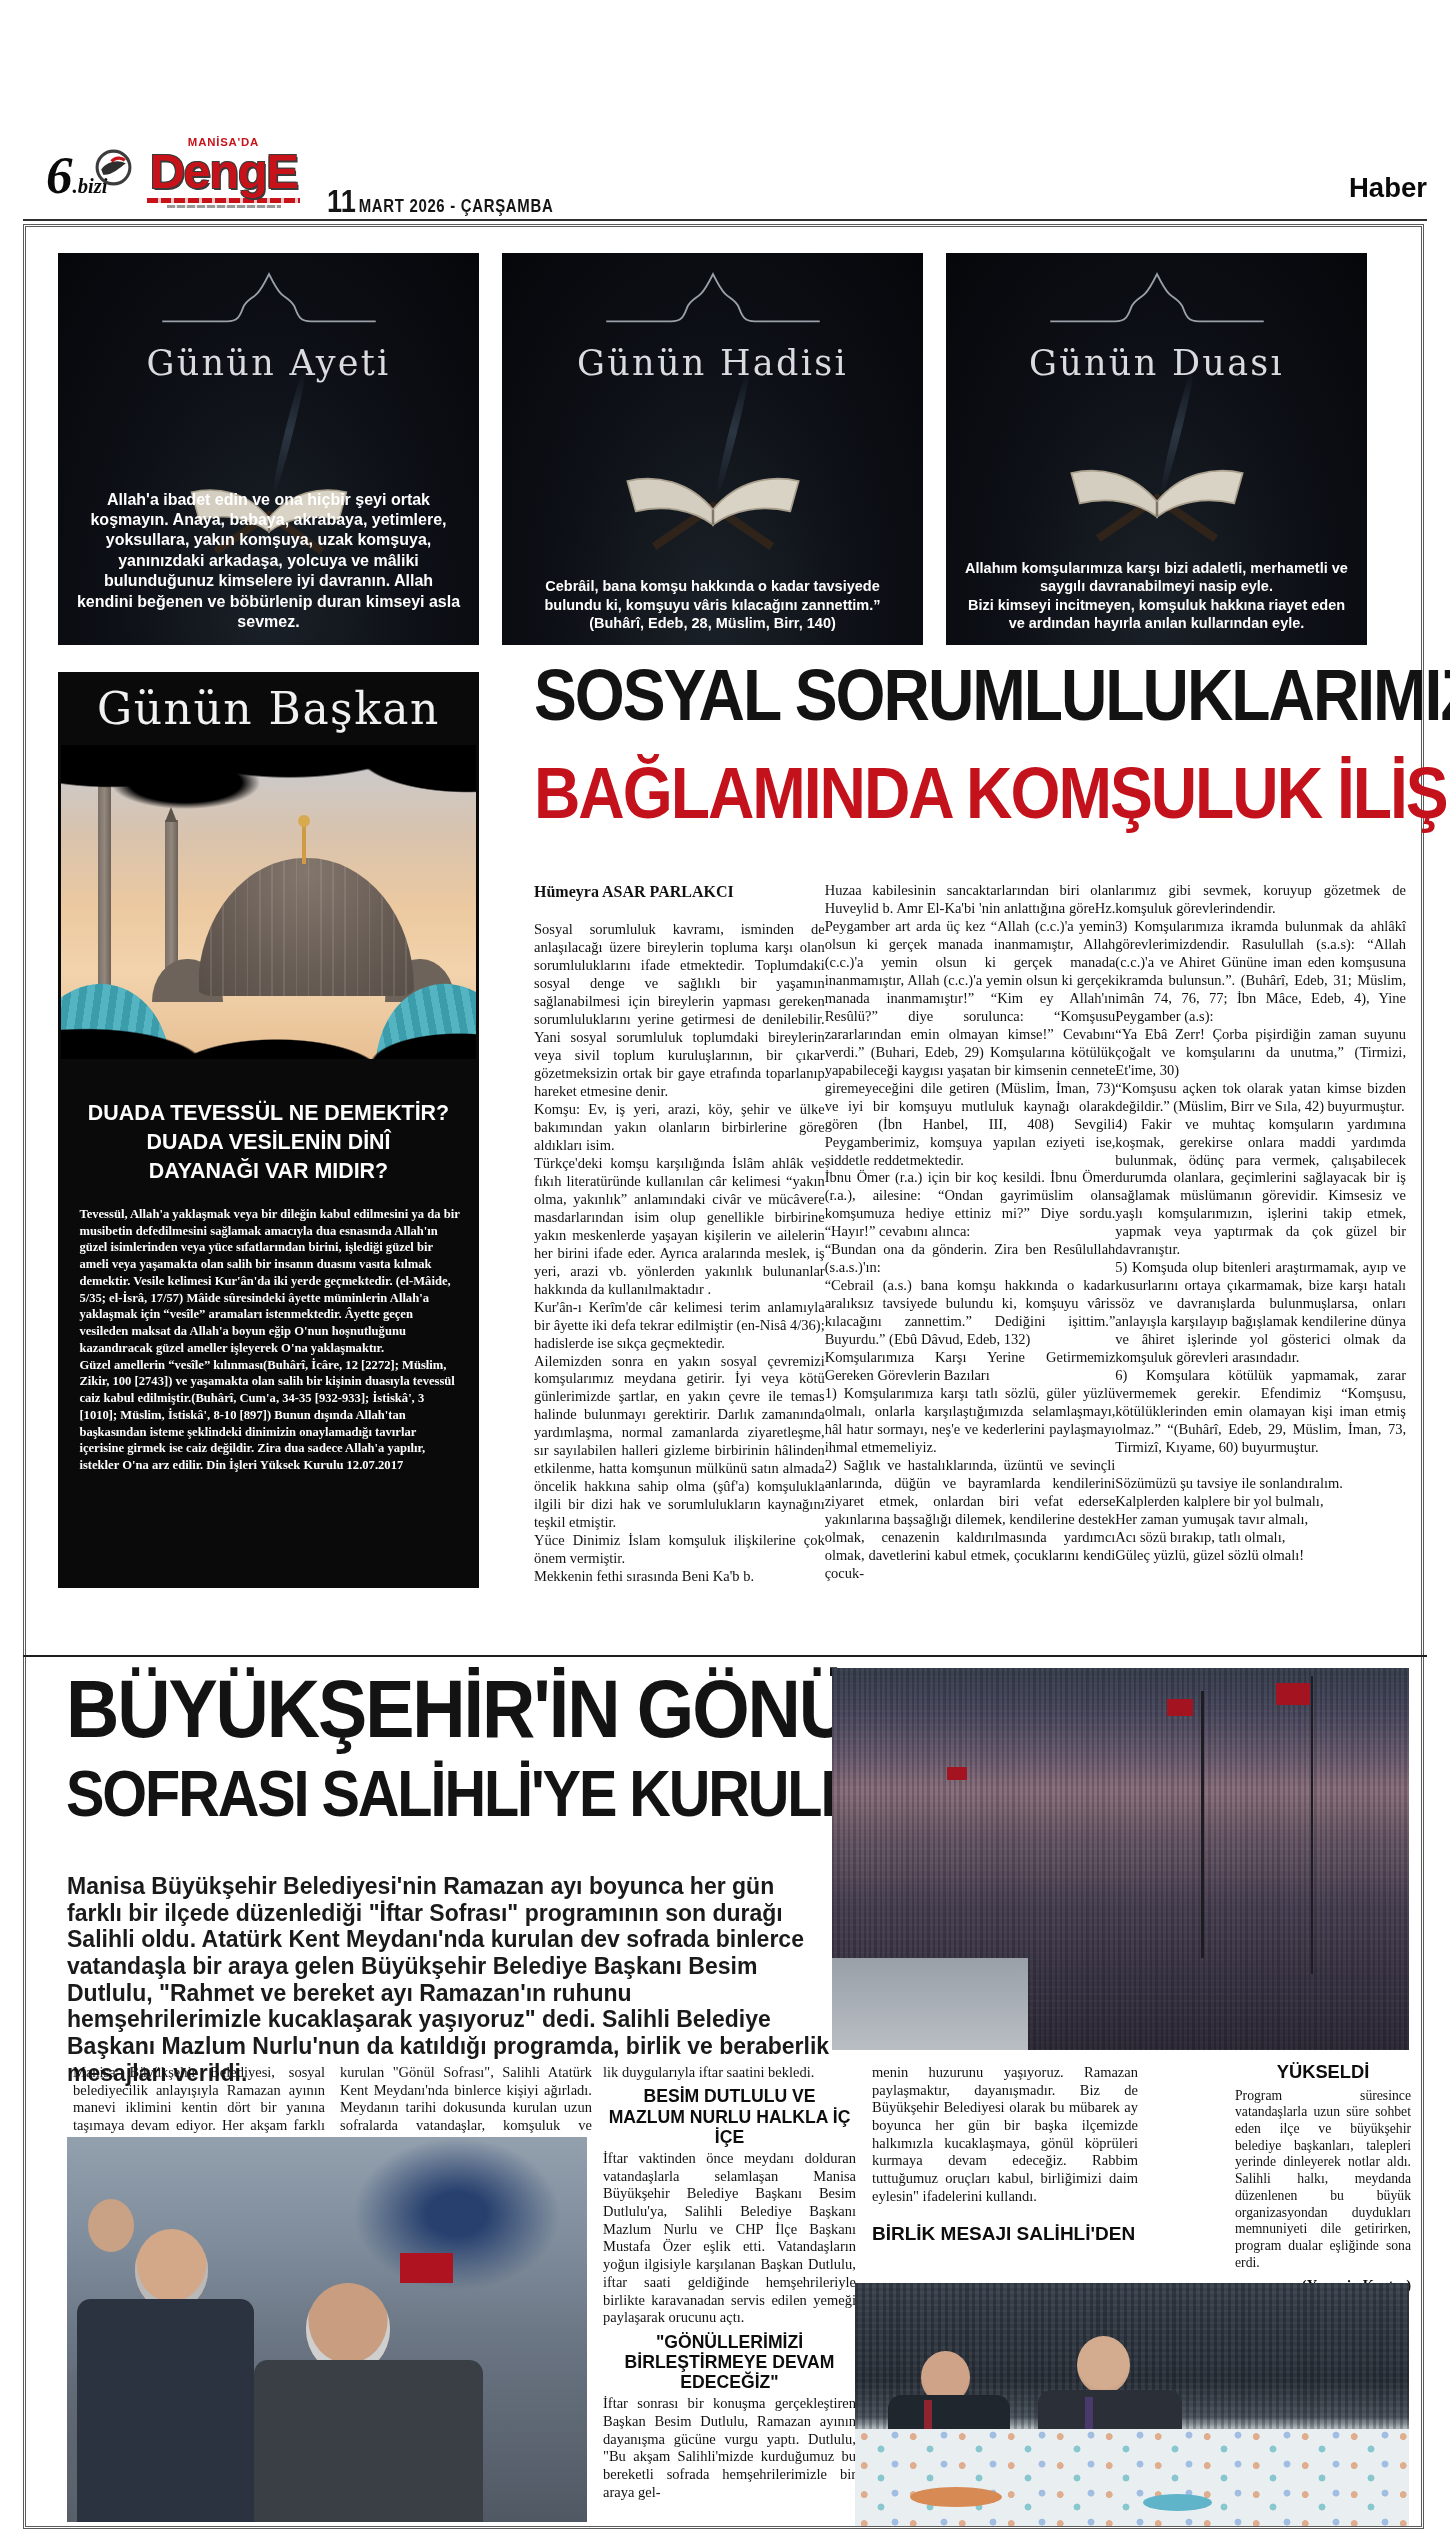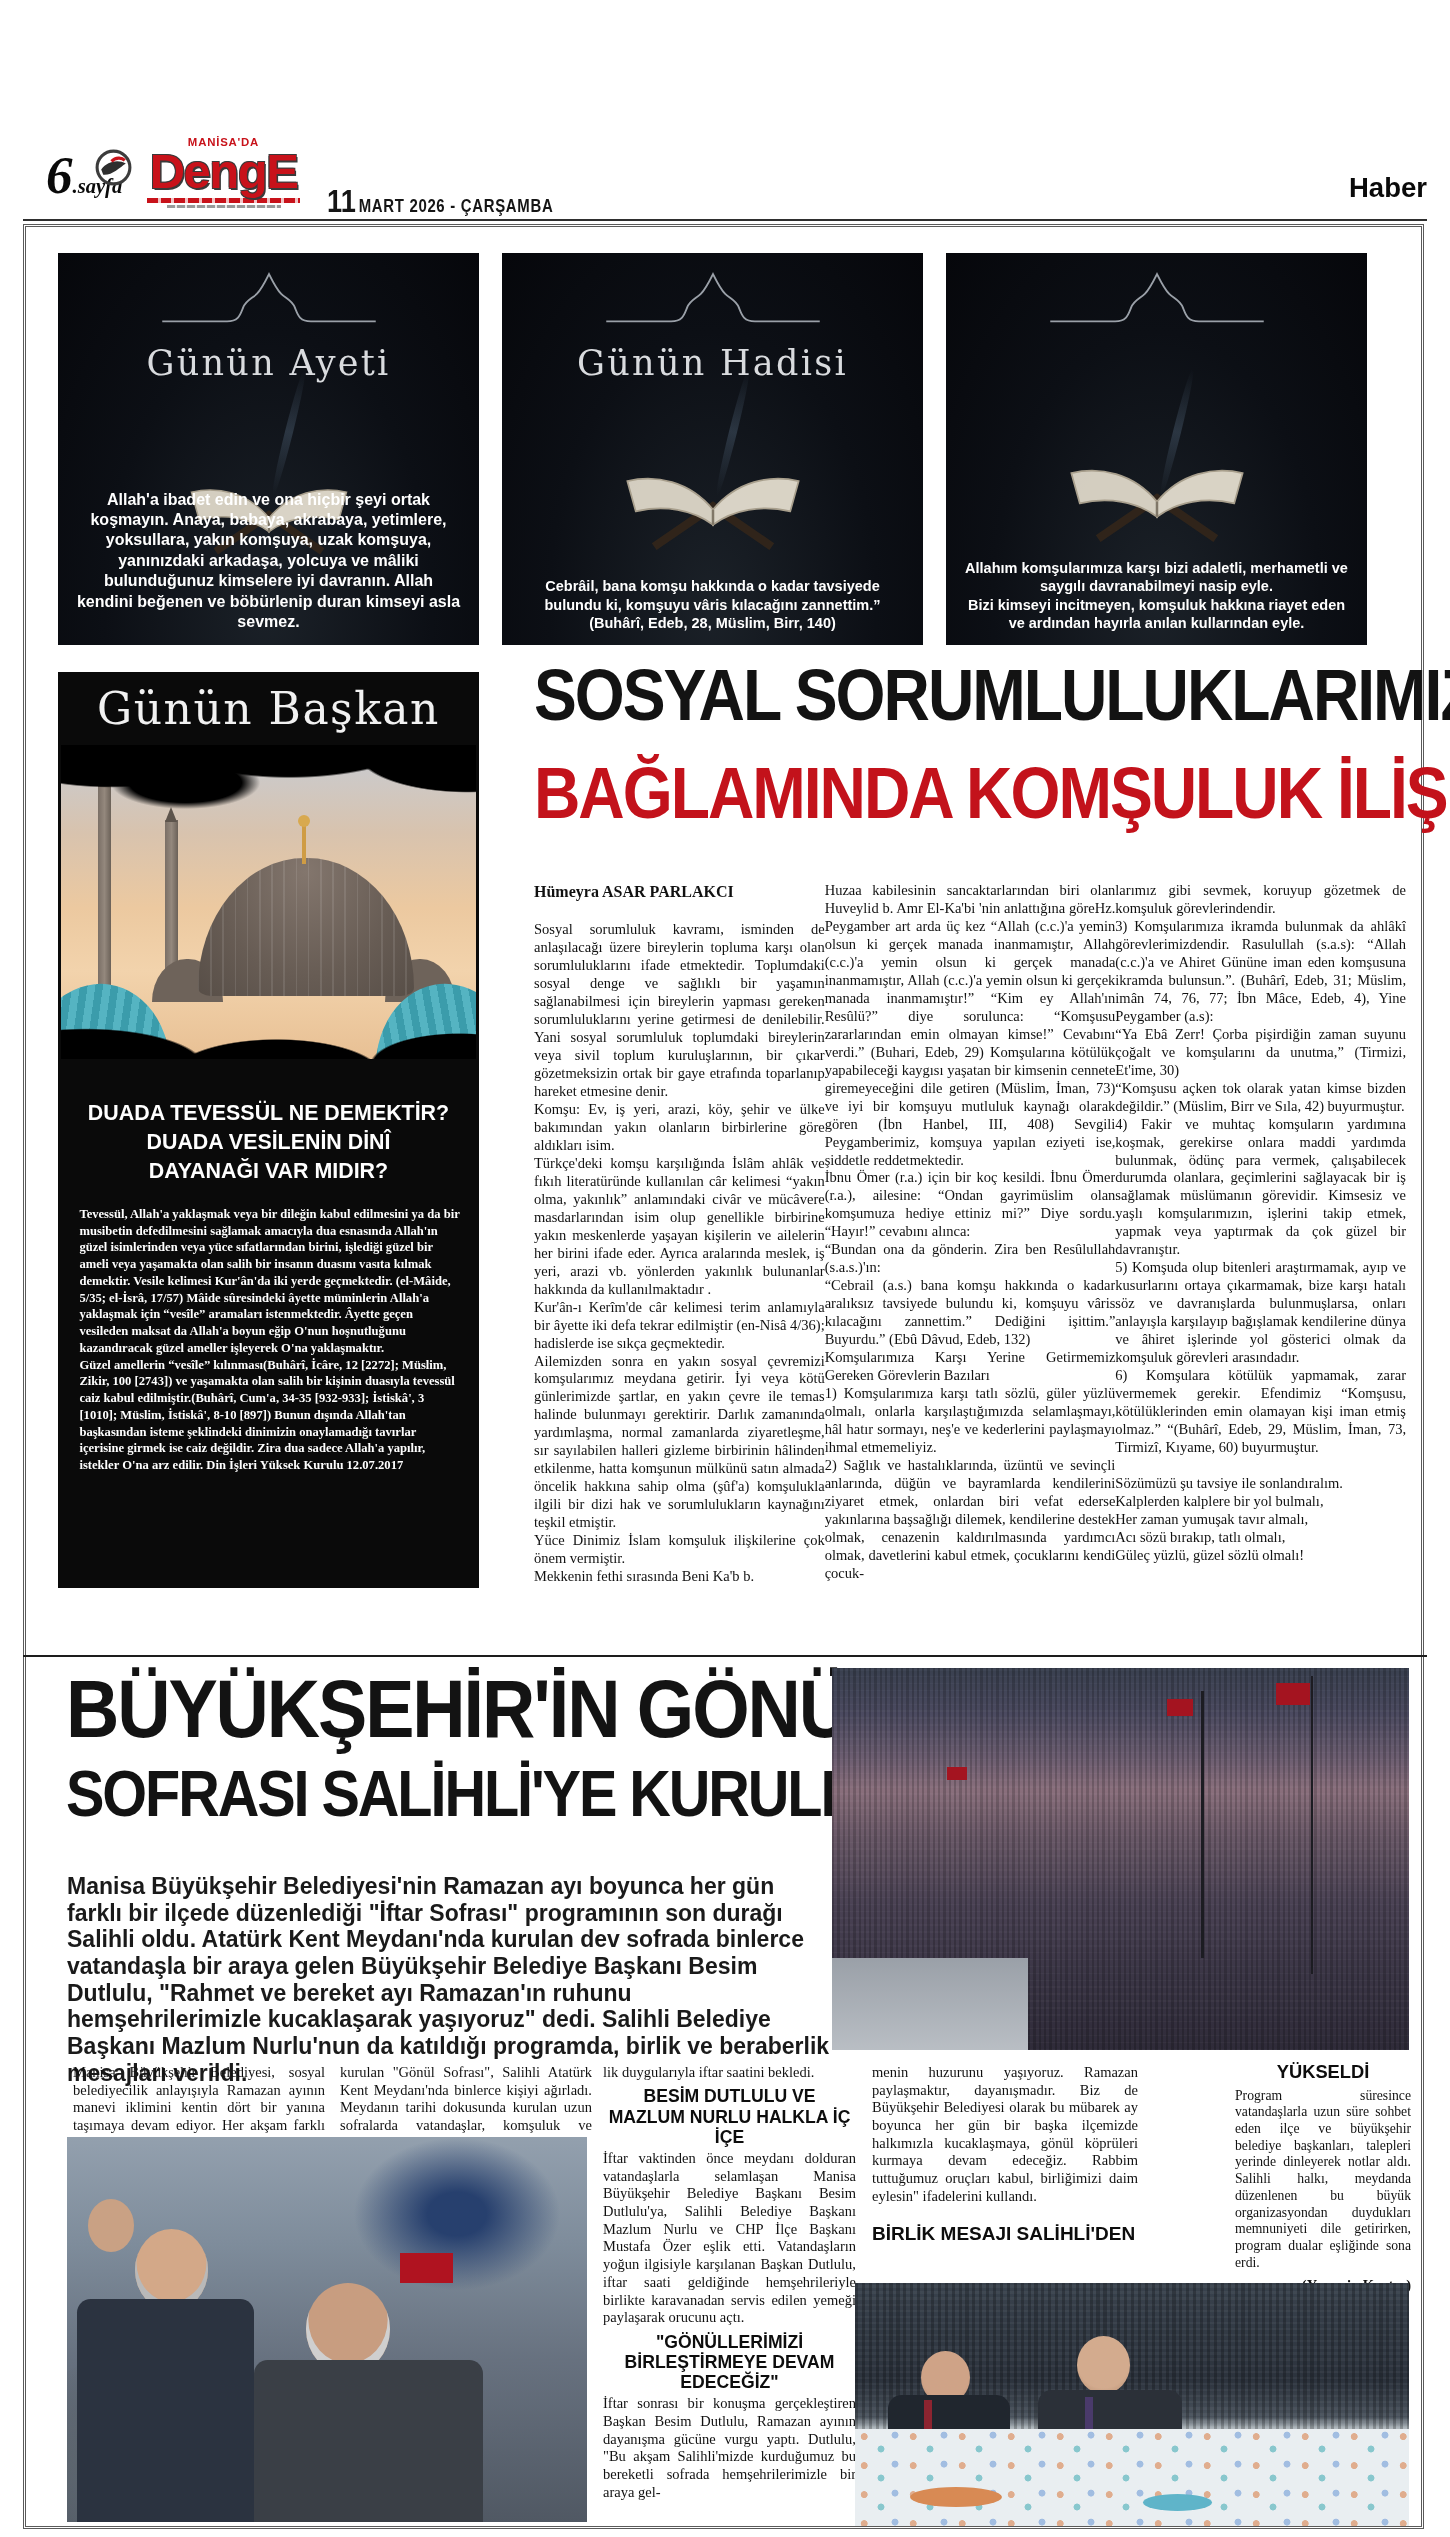--- a/index.html
+++ b/index.html
@@ -129,21 +129,21 @@
      #e9eef1;background-size:49px 29px;}
   .crowd-speck{position:absolute;left:0;right:0;top:0;height:62%;opacity:.55;background:
      repeating-linear-gradient(90deg,rgba(0,0,0,.4) 0 3.1px,transparent 3.1px 6.9px),
      repeating-linear-gradient(0deg,rgba(255,255,255,.08) 0 2.3px,transparent 2.3px 6.1px);}
 </style>
 </head>
 <body>
 
 <div class="page">
 
-  <div class="abs pageno"><span>6</span><span class="suffix">.sayfa</span></div>
+  <div class="abs pageno"><span>6</span><span class="suffix">.bizi</span></div>
 
   <div class="abs logo">
     <span class="abs" style="left:-35px;top:10.7px">
       <svg width="41" height="41" viewBox="0 0 40 40">
           <circle cx="20" cy="20" r="16" fill="none" stroke="#3c3c3c" stroke-width="3"></circle>
           <path d="M8 22 C14 14 24 12 32 16 C26 20 18 28 10 27 Z" fill="#2e2e2e"></path>
           <path d="M18 14 C22 10 28 10 31 13" fill="none" stroke="#c8121a" stroke-width="3"></path>
         </svg>
     </span>
     <div class="brand-top">MANİSA'DA</div>
@@ -198,20 +198,21 @@
     </span>
     <div class="body sz-md" style="white-space:pre-line">Cebrâil, bana komşu hakkında o kadar tavsiyede bulundu ki, komşuyu vâris kılacağını zannettim.” (Buhârî, Edeb, 28, Müslim, Birr, 140)</div>
   </div>
 
   <div class="abs card" style="left:946px">
     <span class="dome">
       <svg width="259" height="61" viewBox="0 0 300 80">
           <path d="M10 70 H95 C110 70 112 62 116 52 C120 42 128 40 134 34 C140 28 144 20 150 8 C156 20 160 28 166 34 C172 40 180 42 184 52 C188 62 190 70 205 70 H290" fill="none" stroke="#9aa0a8" stroke-width="2.5"></path>
         </svg>
     </span>
+    <div class="title">Günün Duası</div>
     <div class="smoke"></div>
     <span class="book" style="top:168px">
       <svg width="229" height="126" viewBox="0 0 260 150">
           <path d="M60 140 L130 92 L200 140" fill="none" stroke="#33261a" stroke-width="10"></path>
           <path d="M130 96 C102 62 62 54 28 62 L38 98 C72 90 106 96 130 114 Z" fill="#e9e2d2" stroke="#b9ae99" stroke-width="2"></path>
           <path d="M130 96 C158 62 198 54 232 62 L222 98 C188 90 154 96 130 114 Z" fill="#efe8d8" stroke="#b9ae99" stroke-width="2"></path>
           <path d="M130 96 L130 114" stroke="#8c8270" stroke-width="3"></path>
         </svg>
     </span>
     <div class="body sz-md" style="white-space:pre-line">Allahım komşularımıza karşı bizi adaletli, merhametli ve saygılı davranabilmeyi nasip eyle.

